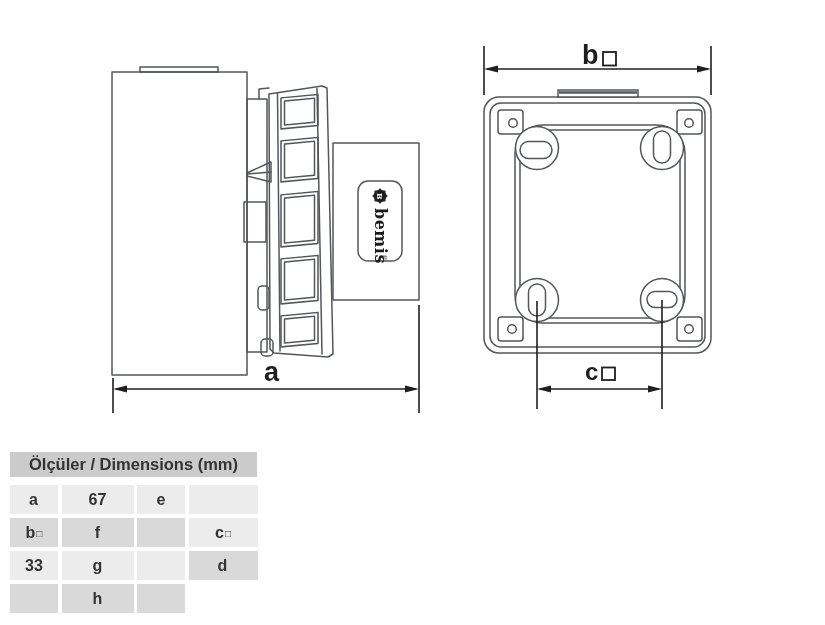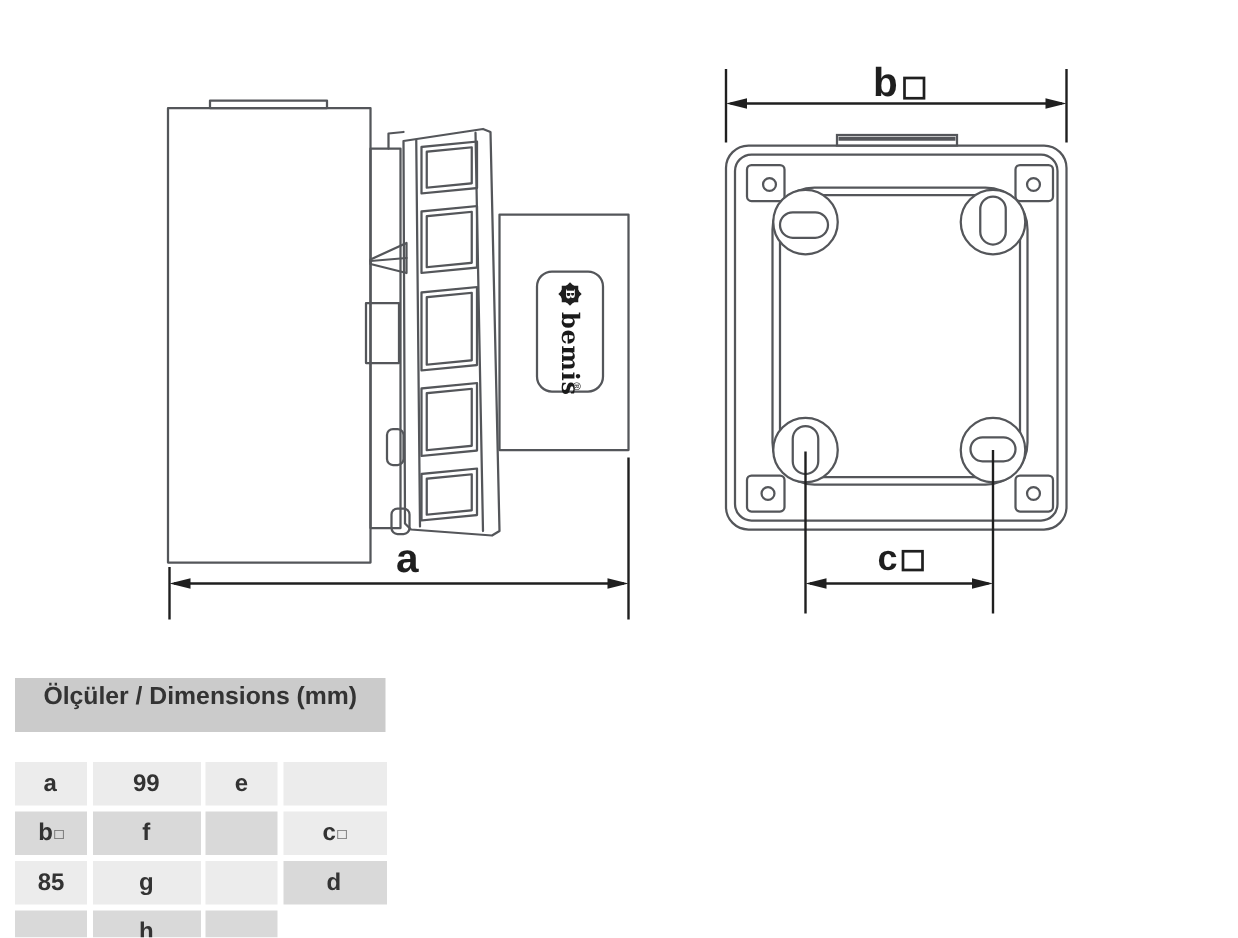--- a/index.html
+++ b/index.html
@@ -12,22 +12,22 @@
   .dim{fill:none;stroke:#1f1f1f;stroke-width:1.6;}
   .dimfill{fill:#1f1f1f;stroke:none;}
   .dimtext{font-family:"Liberation Sans",sans-serif;font-weight:600;font-size:27px;fill:#1f1f1f;}
   .dimtext-c{font-family:"Liberation Sans",sans-serif;font-weight:600;font-size:24px;fill:#1f1f1f;}
   .sq-sym{fill:none;stroke:#1f1f1f;stroke-width:1.8;}
   .logo-text{font-family:"DejaVu Serif",serif;font-weight:bold;font-size:16px;letter-spacing:.5px;fill:#1a1a1a;}
   .logo-reg{font-family:"DejaVu Serif",serif;font-size:7px;fill:#1a1a1a;}
   .logo-b{font-family:"DejaVu Serif",serif;font-weight:bold;font-size:8px;fill:#ffffff;}
   
   .dim-table{position:absolute;left:10px;top:452px;width:247px;}
-  .tbl-header{height:36px;line-height:25px;background:#cbcbcb;text-align:center;
-              font-size:16.5px;font-weight:700;color:#333;margin-bottom:20px;}
+  .tbl-header{height:25px;line-height:25px;background:#cbcbcb;text-align:center;
+              font-size:16.5px;font-weight:700;color:#333;margin-bottom:8px;}
   .tbl-grid{display:grid;grid-template-columns:48px 72px 48px 69px;grid-auto-rows:29px;gap:4px 3.5px;}
   .cell{display:flex;align-items:center;justify-content:center;font-size:16px;font-weight:700;color:#333;}
   .r-light{background:#ececec;}
   .r-dark{background:#d9d9d9;}
   .sq-small{font-size:10px;margin-left:1px;margin-top:1px;font-weight:400;}
 </style>
 </head>
 <body>
 
 <div id="stage">
@@ -140,21 +140,21 @@
 
   <div class="dim-table">
     <div class="tbl-header">Ölçüler / Dimensions (mm)</div>
     <div class="tbl-grid">
 
       <div class="cell r-light">
           <span>a</span>
           <span class="sq-small"></span>
         </div>
       <div class="cell r-light">
-          <span>99</span>
+          <span>67</span>
         </div>
       <div class="cell r-light">
           <span>e</span>
         </div>
       <div class="cell r-light">
           <span></span>
         </div>
 
       <div class="cell r-dark">
           <span>b</span>
@@ -165,21 +165,21 @@
         </div>
       <div class="cell r-dark">
           <span></span>
         </div>
 
       <div class="cell r-light">
           <span>c</span>
           <span class="sq-small">□</span>
         </div>
       <div class="cell r-light">
-          <span>85</span>
+          <span>33</span>
         </div>
       <div class="cell r-light">
           <span>g</span>
         </div>
       <div class="cell r-light">
           <span></span>
         </div>
 
       <div class="cell r-dark">
           <span>d</span>

